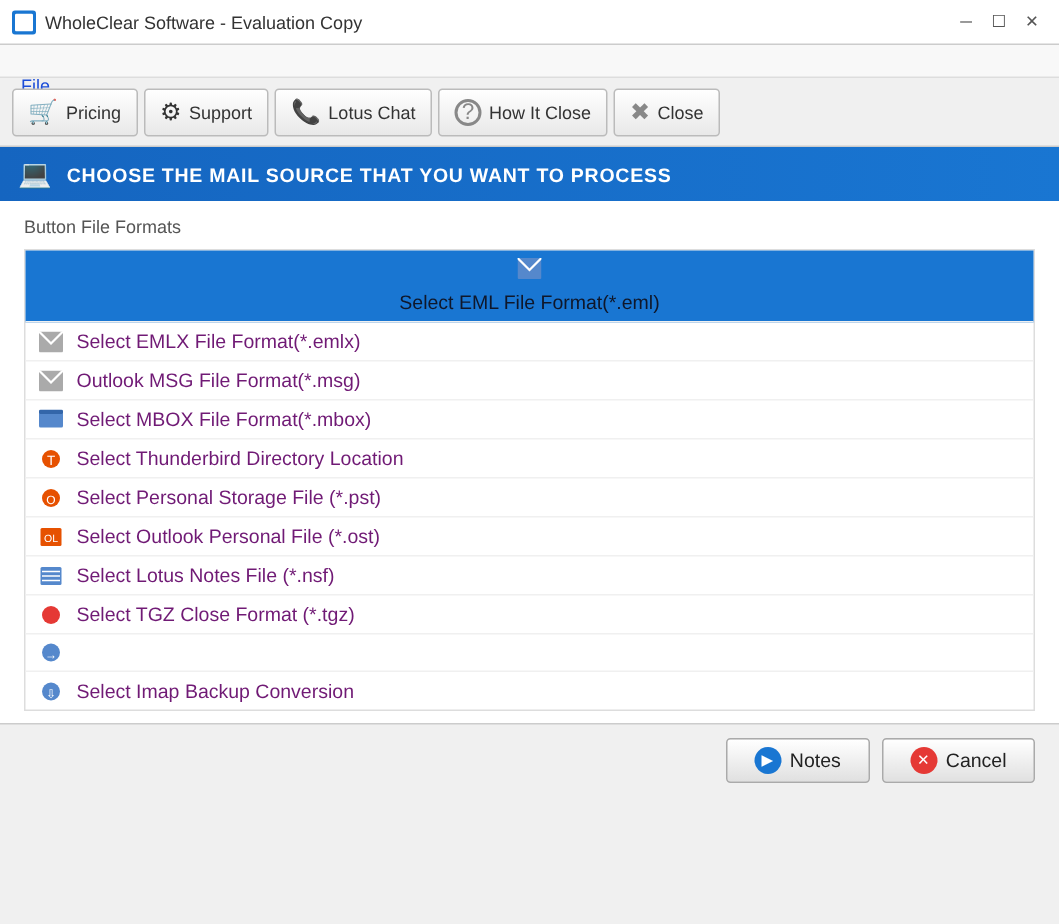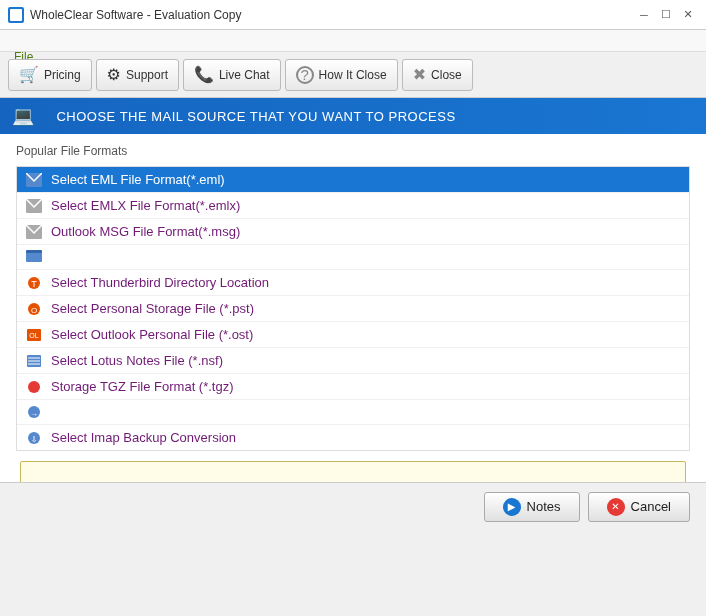--- a/index.html
+++ b/index.html
@@ -57,21 +57,21 @@
       background: #f8f8f8;
       height: 22px;
       display: flex;
       align-items: center;
       padding: 0 6px;
       border-bottom: 1px solid #ddd;
     }
     .menu-item {
       padding: 2px 8px;
       font-size: 12px;
-      color: #4d7c0f;
+      color: #1d4ed8;
       cursor: pointer;
       margin-top: 32px;
     }
 
     
     .toolbar {
       background: #f0f0f0;
       height: 46px;
       display: flex;
       align-items: center;
@@ -104,24 +104,23 @@
       align-items: center;
       padding: 0 12px;
       gap: 10px;
     }
     .header-banner-icon {
       color: #fff;
       font-size: 18px;
     }
     .header-banner-text {
       color: #fff;
-      font-weight: normal;
+      font-weight: bold;
       font-size: 13px;
       letter-spacing: 0.5px;
-      margin-left: 12px;
     }
 
     
     .main-content {
       background: #ffffff;
       padding: 10px 16px;
       height: calc(616px - 30px - 22px - 46px - 36px - 48px);
       overflow: hidden;
     }
 
@@ -143,21 +142,22 @@
       gap: 8px;
       padding: 5px 8px;
       cursor: pointer;
       font-size: 13px;
       color: #701a75;
       border-bottom: 1px solid #f0f0f0;
     }
     .file-list li:last-child { border-bottom: none; }
     .file-list li.selected {
       background: #1976d2;
-      color: #ffffff;
+      color: #0f172a;
+      flex-direction: column;
     }
     .file-list li .item-icon {
       width: 18px;
       height: 14px;
       display: flex;
       align-items: center;
       justify-content: center;
       font-size: 13px;
       flex-shrink: 0;
     }
@@ -277,39 +277,39 @@
     <button class="toolbar-btn">
       <span class="toolbar-icon icon-eml">🛒</span>
       <span>Pricing</span>
     </button>
     <button class="toolbar-btn">
       <span class="toolbar-icon">⚙</span>
       <span>Support</span>
     </button>
     <button class="toolbar-btn">
       <span class="toolbar-icon">📞</span>
-      <span>Live Chat</span>
+      <span>Lotus Chat</span>
     </button>
     <button class="toolbar-btn">
       <span class="toolbar-icon" style="font-style:normal;font-size:15px;color:#888;border:2px solid #888;border-radius:50%;width:18px;height:18px;display:flex;align-items:center;justify-content:center;">?</span>
       <span>How It Close</span>
     </button>
     <button class="toolbar-btn">
       <span class="toolbar-icon" style="color:#888;">✖</span>
       <span>Close</span>
     </button>
   </div>
 
   <div class="header-banner">
     <span class="header-banner-icon">💻</span>
     <span class="header-banner-text">CHOOSE THE MAIL SOURCE THAT YOU WANT TO PROCESS</span>
   </div>
 
   <div class="main-content">
-    <div class="section-title">Popular File Formats</div>
+    <div class="section-title">Button File Formats</div>
 
     <ul class="file-list">
       <li class="selected">
         <span class="item-icon" style="color:#fff;">
           <svg width="16" height="14" viewBox="0 0 16 14">
               <rect x="0" y="0" width="16" height="14" rx="1" fill="#5588cc"></rect>
               <polyline points="0,0 8,8 16,0" fill="none" stroke="#fff" stroke-width="1.5"></polyline>
             </svg>
         </span>
         <span>Select EML File Format(*.eml)</span>
@@ -332,20 +332,21 @@
         </span>
         <span>Outlook MSG File Format(*.msg)</span>
       </li>
       <li>
         <span class="item-icon">
           <svg width="16" height="14" viewBox="0 0 16 14">
               <rect x="0" y="2" width="16" height="10" rx="1" fill="#5588cc"></rect>
               <rect x="0" y="0" width="16" height="3" rx="1" fill="#3366aa"></rect>
             </svg>
         </span>
+        <span>Select MBOX File Format(*.mbox)</span>
       </li>
       <li>
         <span class="item-icon">
           <svg width="16" height="14" viewBox="0 0 16 14">
               <circle cx="8" cy="7" r="6" fill="#e65100"></circle>
               <text x="8" y="11" text-anchor="middle" fill="#fff" font-size="9">T</text>
             </svg>
         </span>
         <span>Select Thunderbird Directory Location</span>
       </li>
@@ -377,21 +378,21 @@
             </svg>
         </span>
         <span>Select Lotus Notes File (*.nsf)</span>
       </li>
       <li>
         <span class="item-icon">
           <svg width="16" height="14" viewBox="0 0 16 14">
               <circle cx="8" cy="7" r="6" fill="#e53935"></circle>
             </svg>
         </span>
-        <span>Storage TGZ File Format (*.tgz)</span>
+        <span>Select TGZ Close Format (*.tgz)</span>
       </li>
       <li>
         <span class="item-icon">
           <svg width="16" height="14" viewBox="0 0 16 14">
               <circle cx="8" cy="7" r="6" fill="#5588cc"></circle>
               <text x="8" y="11" text-anchor="middle" fill="#fff" font-size="8">→</text>
             </svg>
         </span>
       </li>
       <li>

